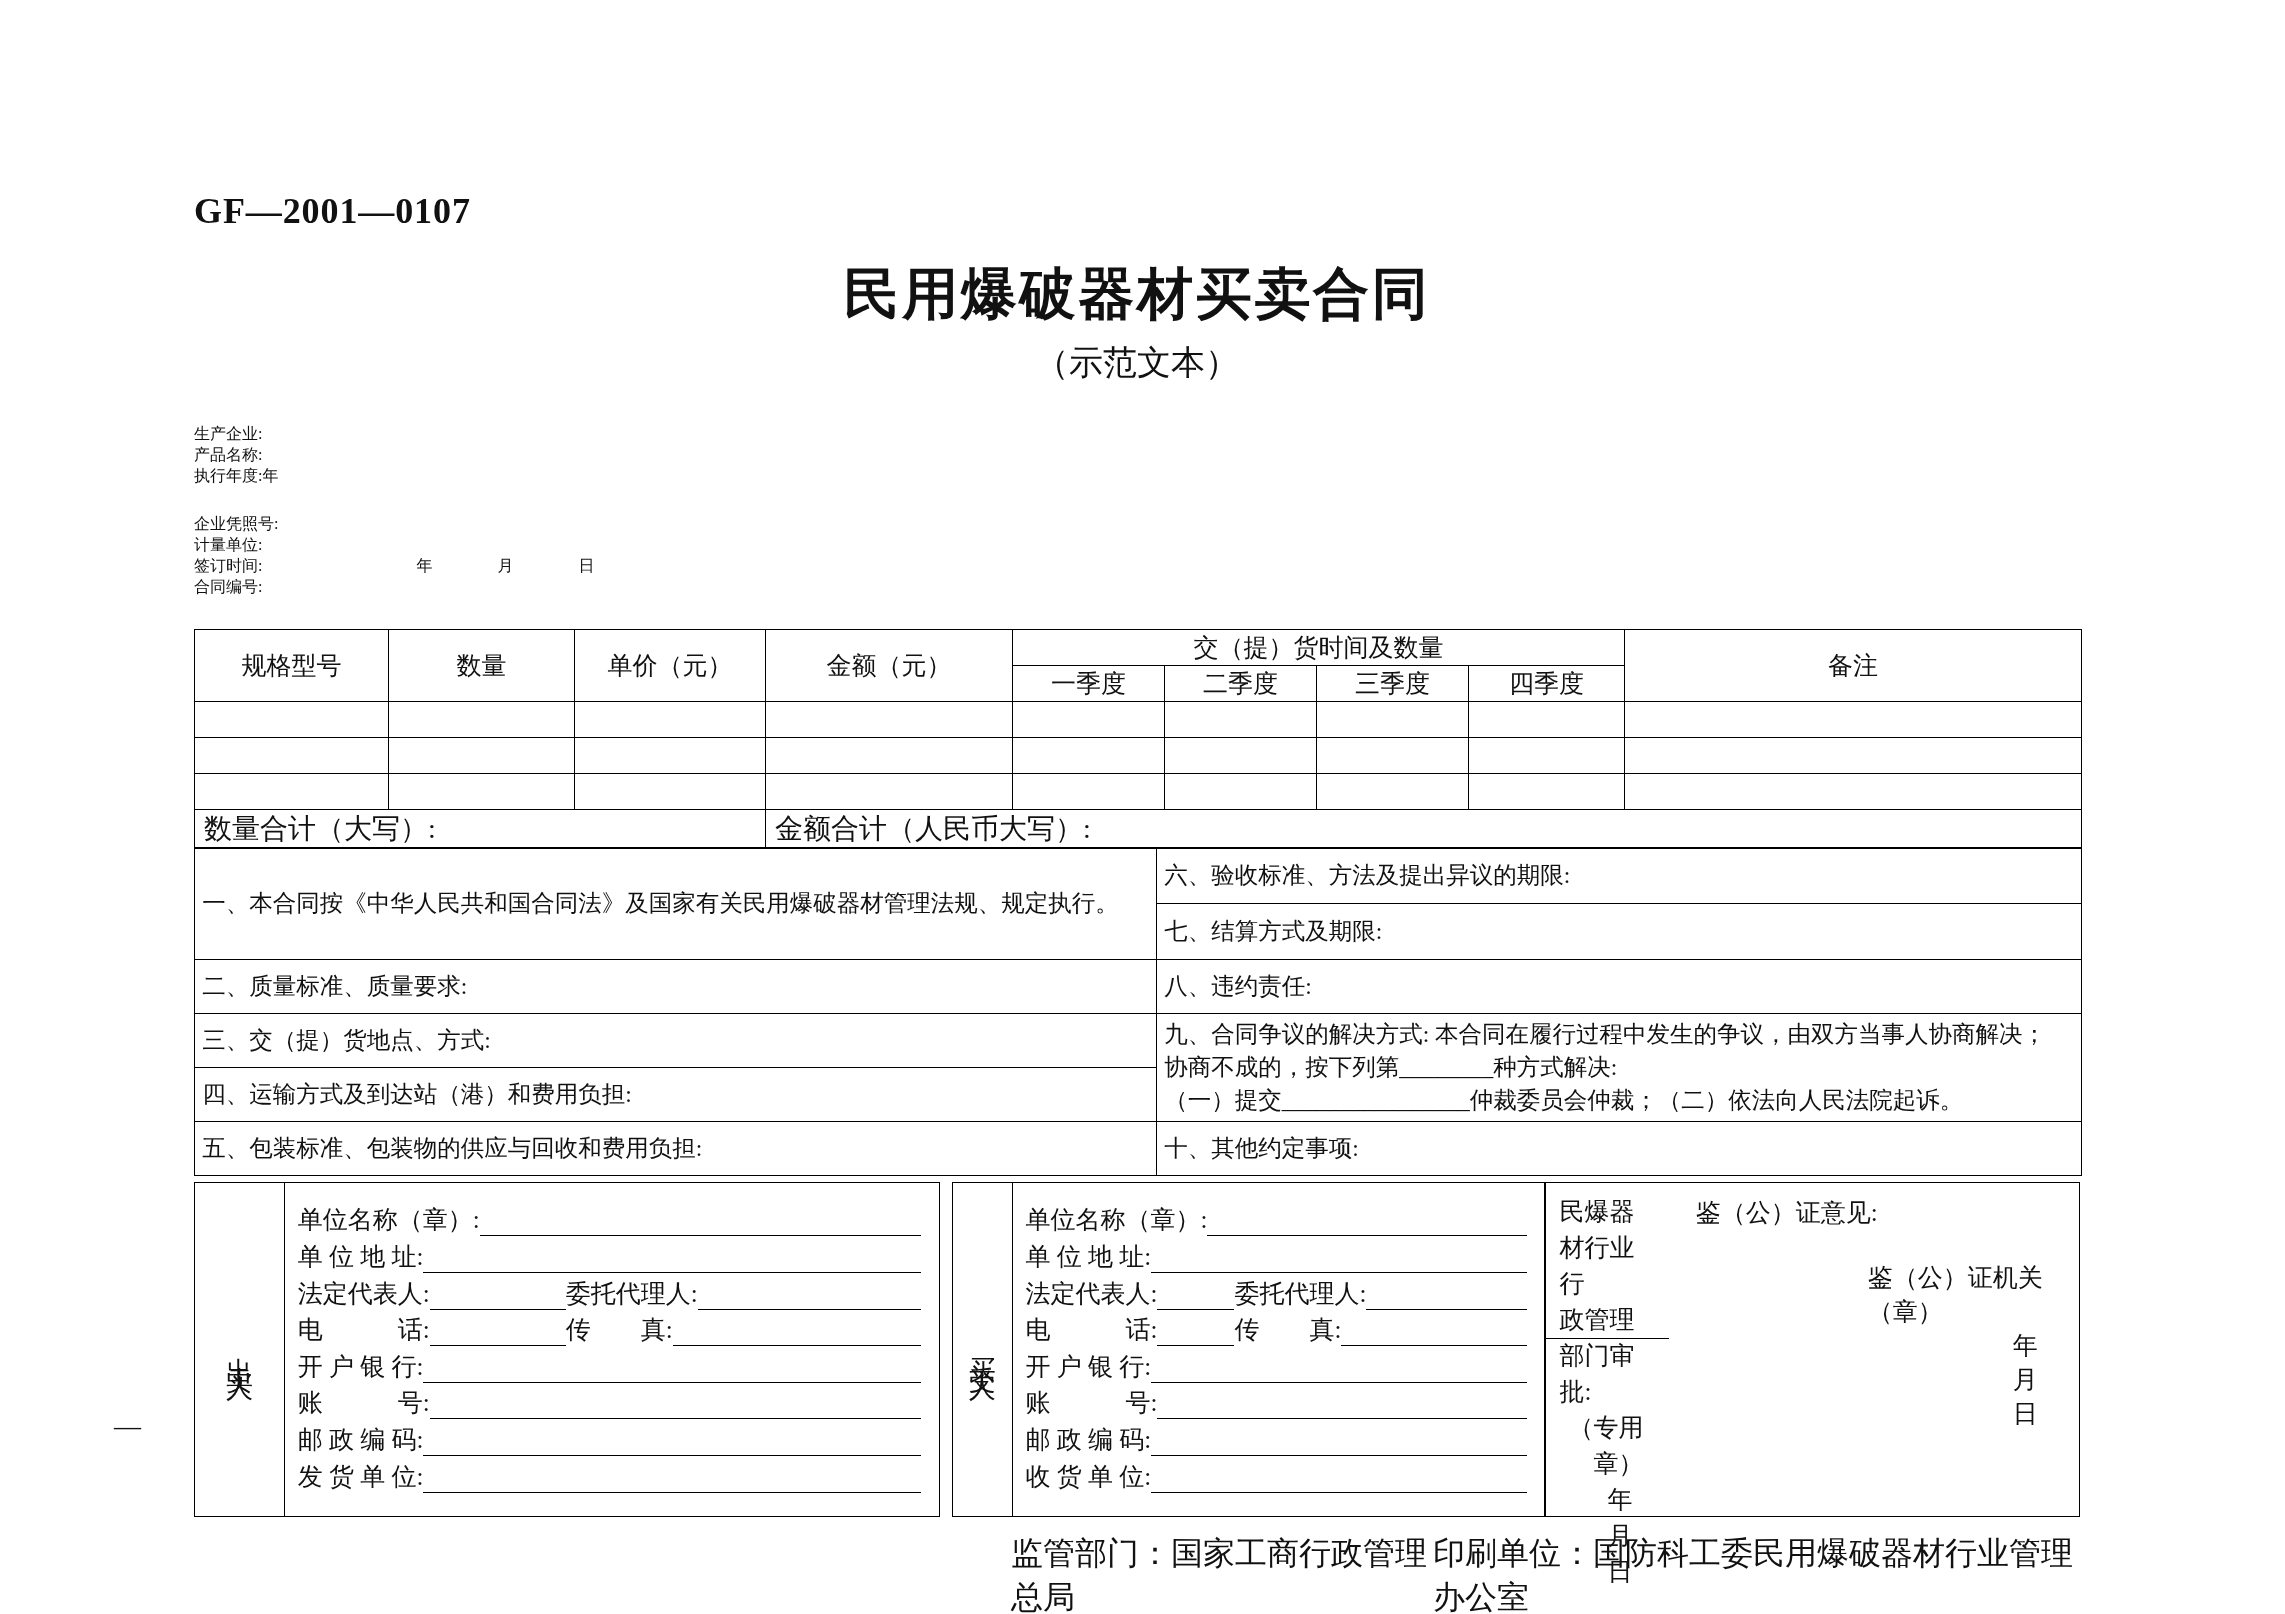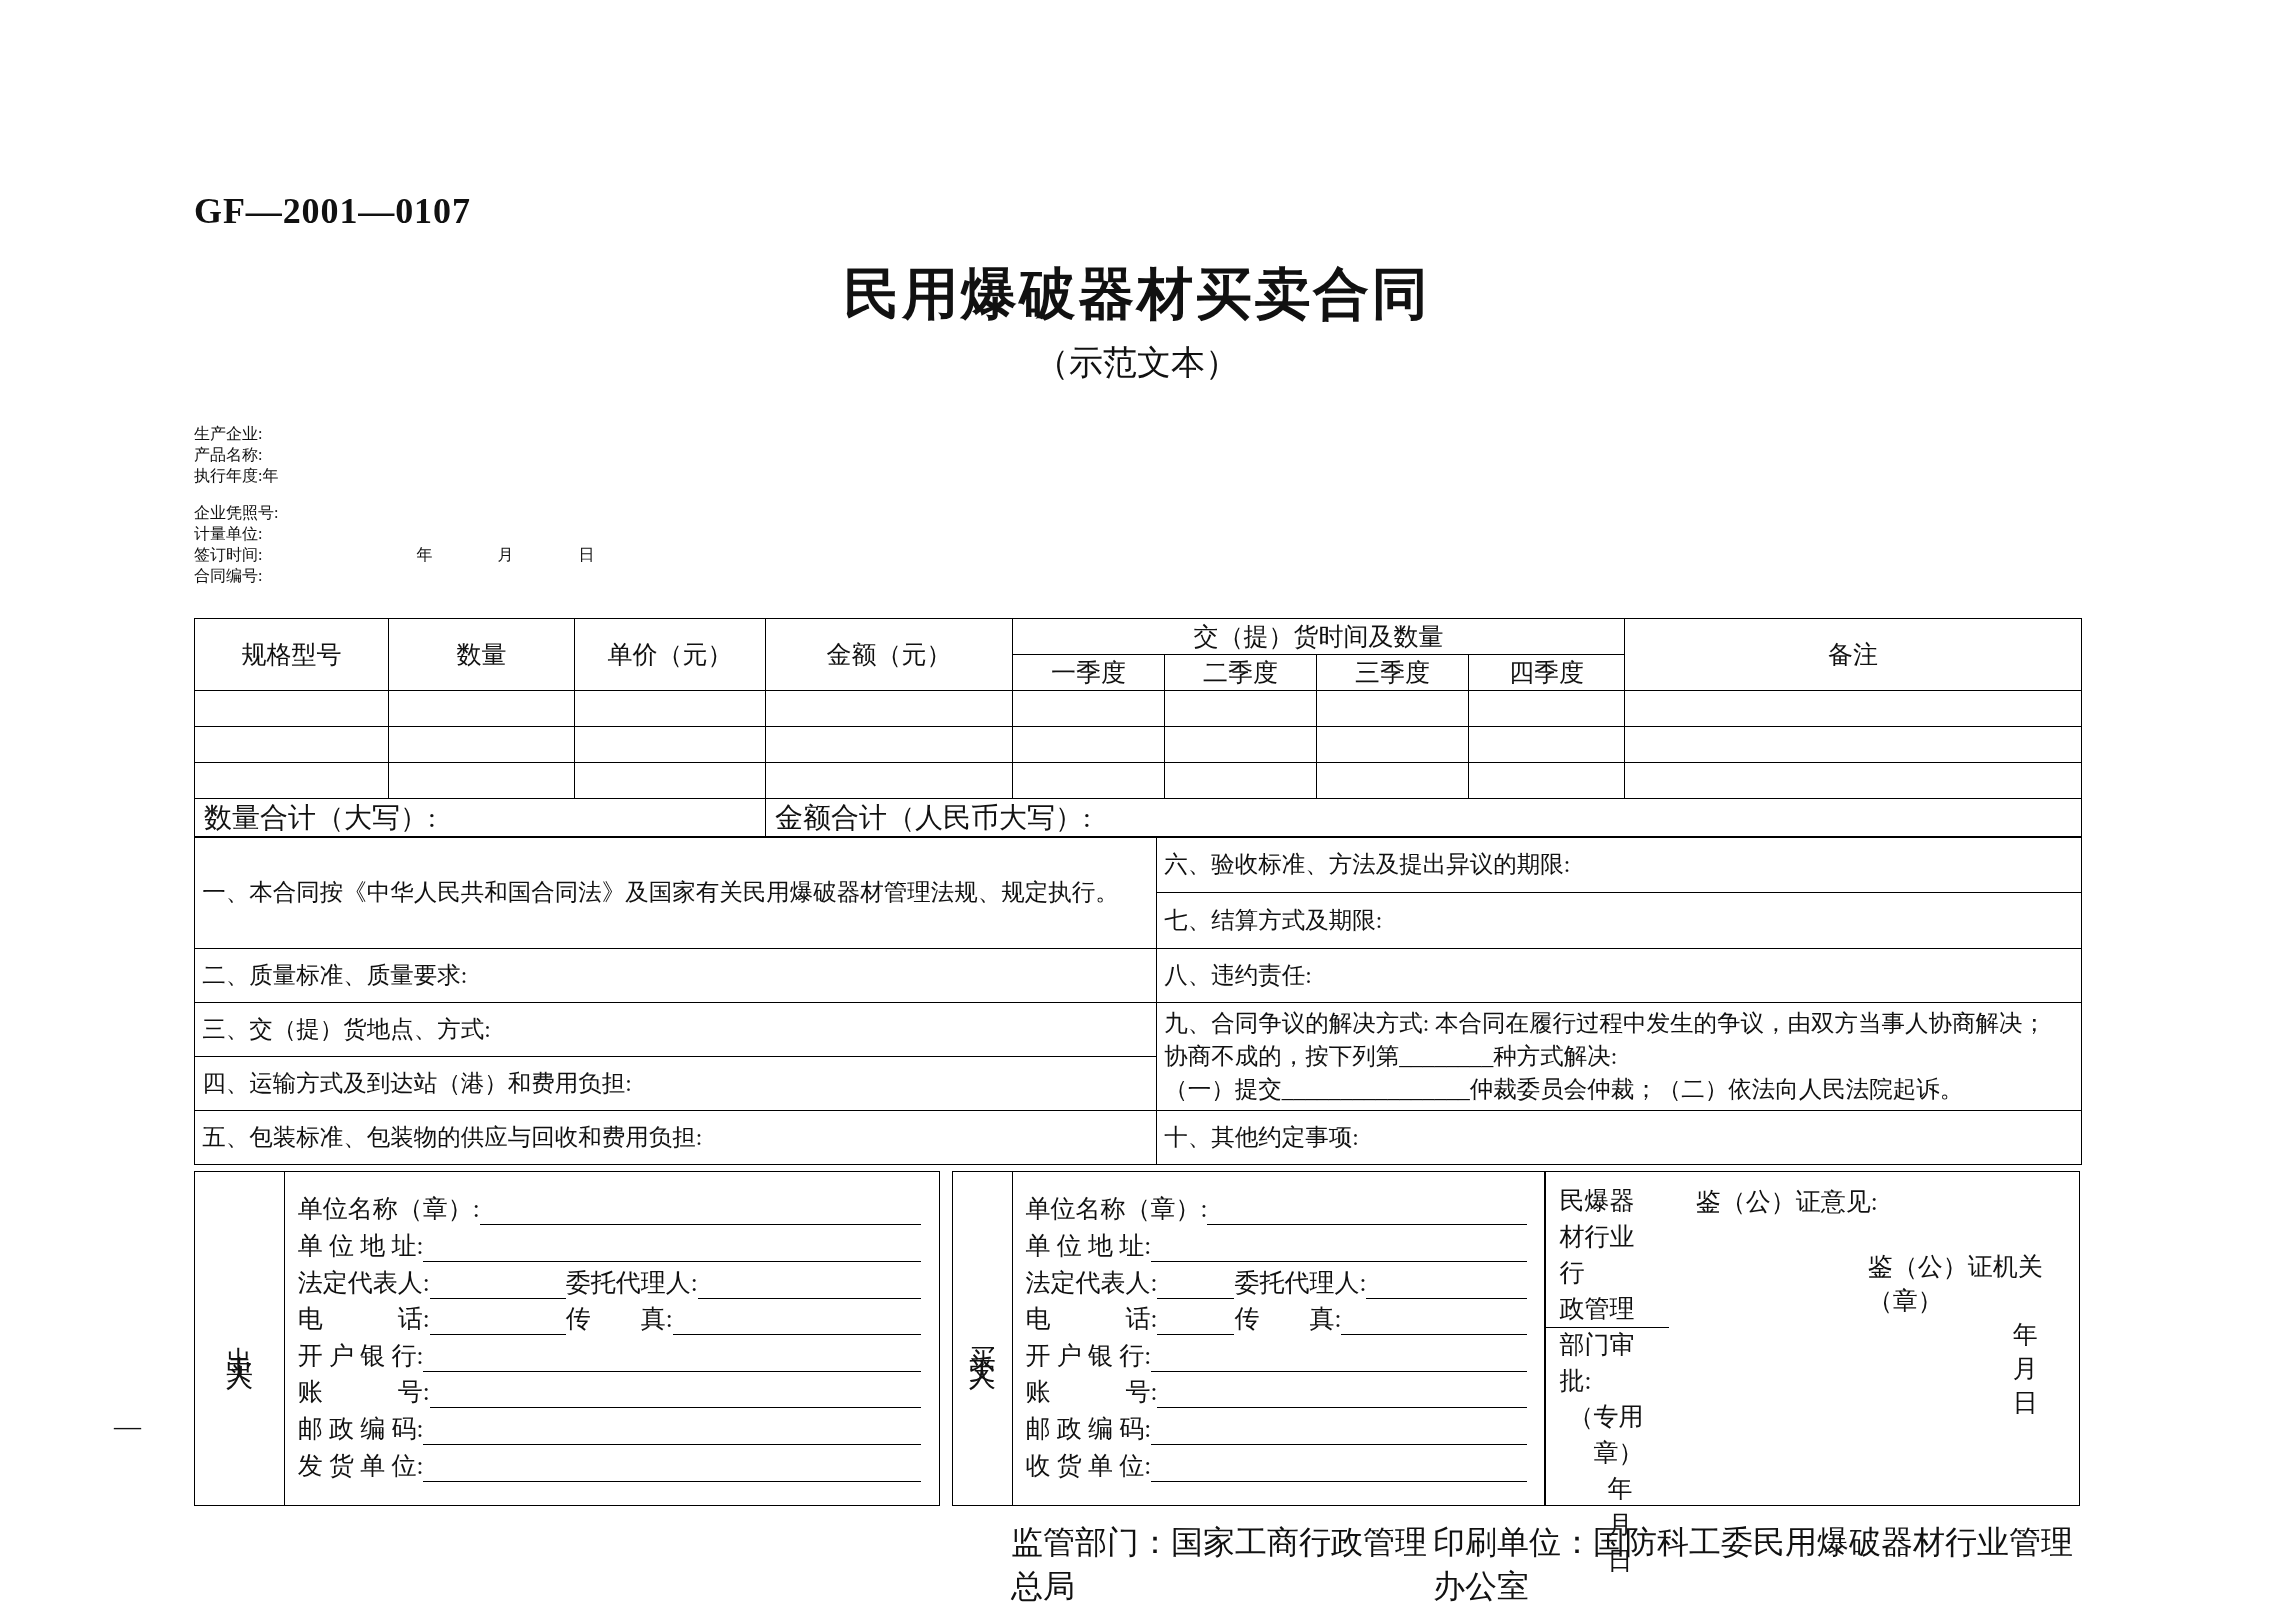--- a/index.html
+++ b/index.html
@@ -14,21 +14,21 @@
   .doc-code { padding-top:188px; font-size:36px; font-weight:bold; letter-spacing:0.9px; }
 
   .title {
     text-align:center; margin-top:25px; font-size:56px; font-weight:bold;
     font-family:"DejaVu Sans","Liberation Sans",sans-serif; letter-spacing:2.7px;
   }
   .subtitle { text-align:center; margin-top:7.2px; font-size:34px; }
 
   .head-row { display:flex; font-size:16px; align-items:baseline;flex-direction:column; }
   .head-row.r1 { margin-top:38px; }
-  .head-row.r2 { margin-top:16px; }
+  .head-row.r2 { margin-top:27px; }
   .hcol.c1 { width:477px; }
   .hcol.c2 { width:527px; }
   .hcol.c3 { width:524px; display:flex; align-items:baseline; }
   .hcol.c4 { flex:1; display:flex; align-items:baseline; justify-content:space-between; padding-right:51px; }
   .hcol.c3 .ymd1 { margin-left:154px; }
   .hcol.c3 .ymd2, .hcol.c3 .ymd3 { margin-left:65px; }
 
   table { border-collapse:collapse; width:1886px; table-layout:fixed; }
   td,th { border:1.8px solid #000; font-weight:normal; }
 

